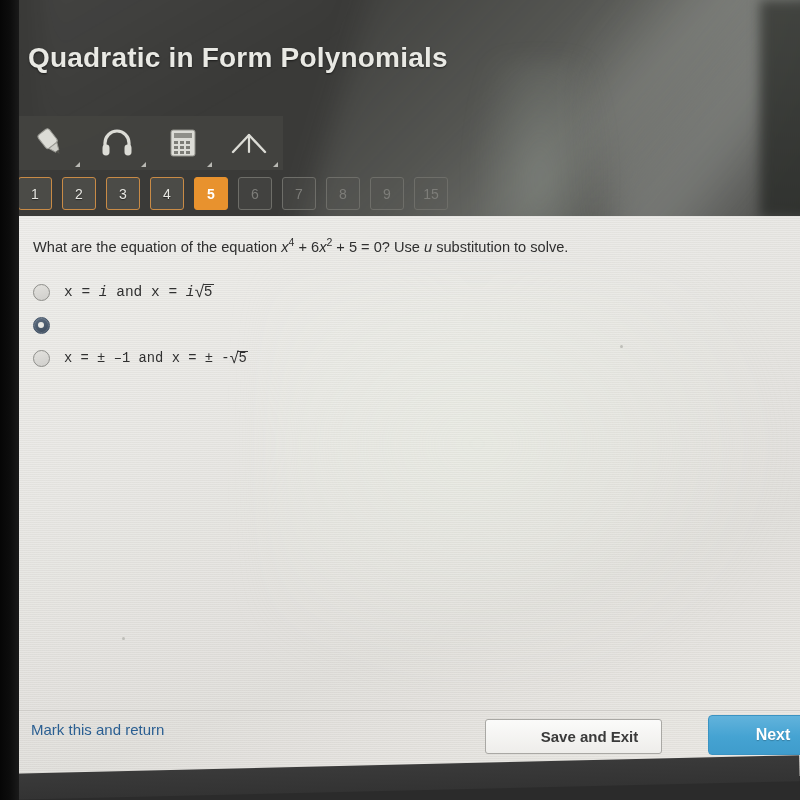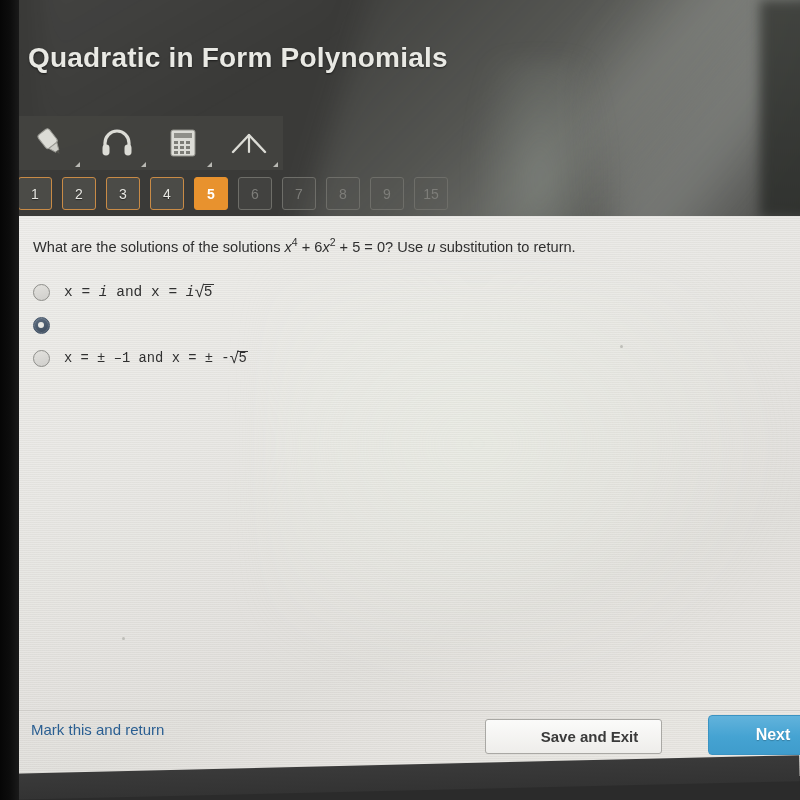--- a/index.html
+++ b/index.html
@@ -402,21 +402,21 @@
     <div class="qbtn locked">7</div>
     <div class="qbtn locked">8</div>
     <div class="qbtn locked">9</div>
     <div class="qbtn locked">15</div>
   </div>
 
   <div id="sheet">
     <div id="sheet-glare"></div>
 
     <div id="question">
-      <span>What are the solutions of the solutions </span><span class="ital">x</span><sup>4</sup><span> + 6</span><span class="ital">x</span><sup>2</sup><span> + 5 = 0? Use </span><span class="ital">u</span><span> substitution to return.</span>
+      <span>What are the equation of the equation </span><span class="ital">x</span><sup>4</sup><span> + 6</span><span class="ital">x</span><sup>2</sup><span> + 5 = 0? Use </span><span class="ital">u</span><span> substitution to solve.</span>
     </div>
 
     <div id="options">
 
       <div class="option">
         <span class="radio"></span>
         <span class="opt-text">
           <span>x = </span><span class="ital">i</span><span> and x = </span><span class="ital">i</span><span class="sq"><span class="rad">√</span><span class="sqbar">5</span></span>
         </span>
       </div>

